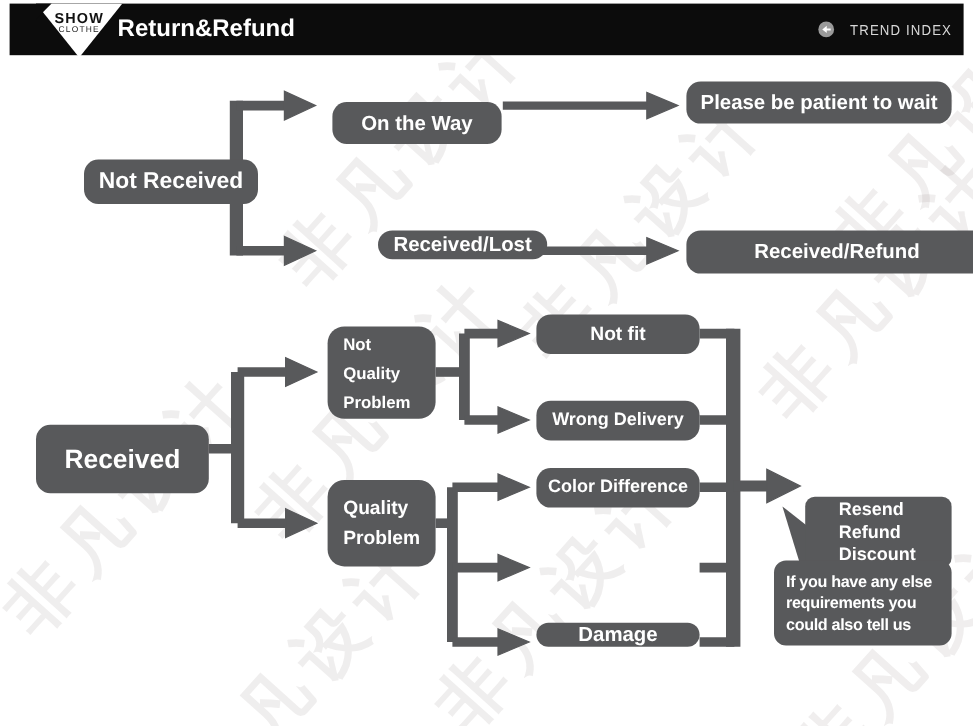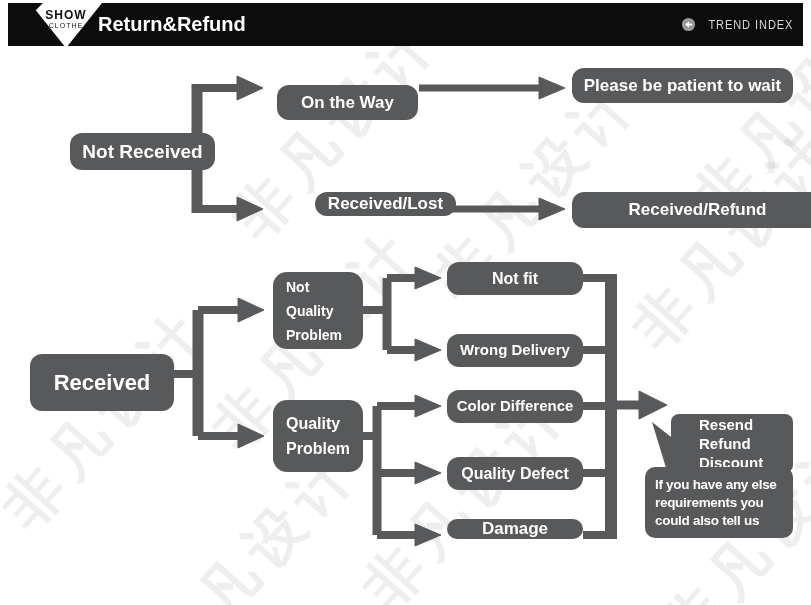--- a/index.html
+++ b/index.html
@@ -140,21 +140,20 @@
 
   <div class="node" id="n-received">Received</div>
   <div class="node left" id="n-notquality">Not
 Quality
 Problem</div>
   <div class="node left" id="n-quality">Quality
 Problem</div>
   <div class="node" id="n-notfit">Not fit</div>
   <div class="node" id="n-colordiff">Color Difference</div>
   <div class="node" id="n-wrongdel">Wrong Delivery</div>
-  <div class="node" id="n-qdefect">Quality Defect</div>
   <div class="node" id="n-damage">Damage</div>
   <div class="node left" id="n-resend">Resend
 Refund
 Discount</div>
   <div class="node left" id="n-note">If you have any else
 requirements you
 could also tell us</div>
 
 </div>
 

